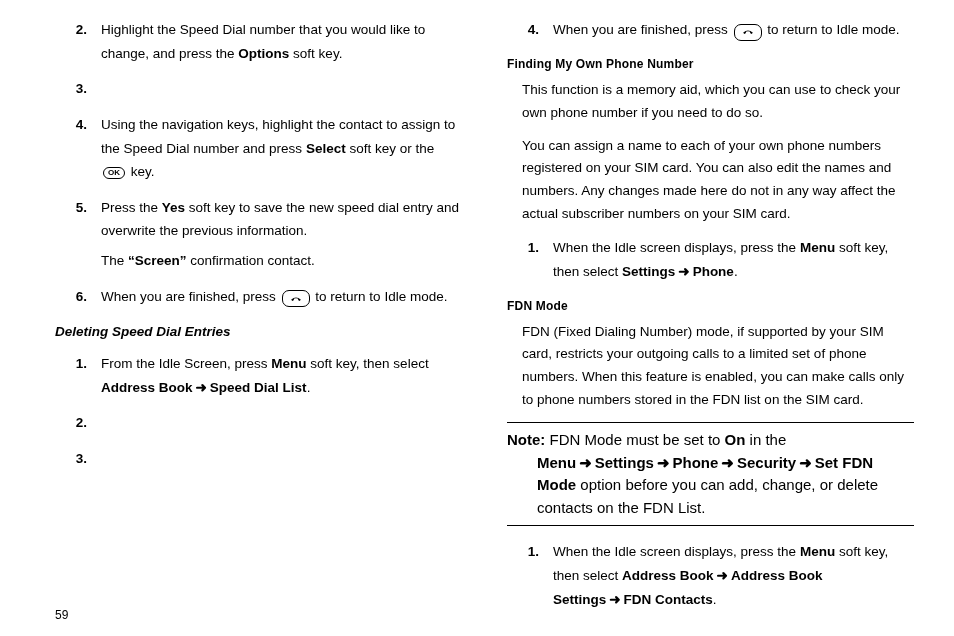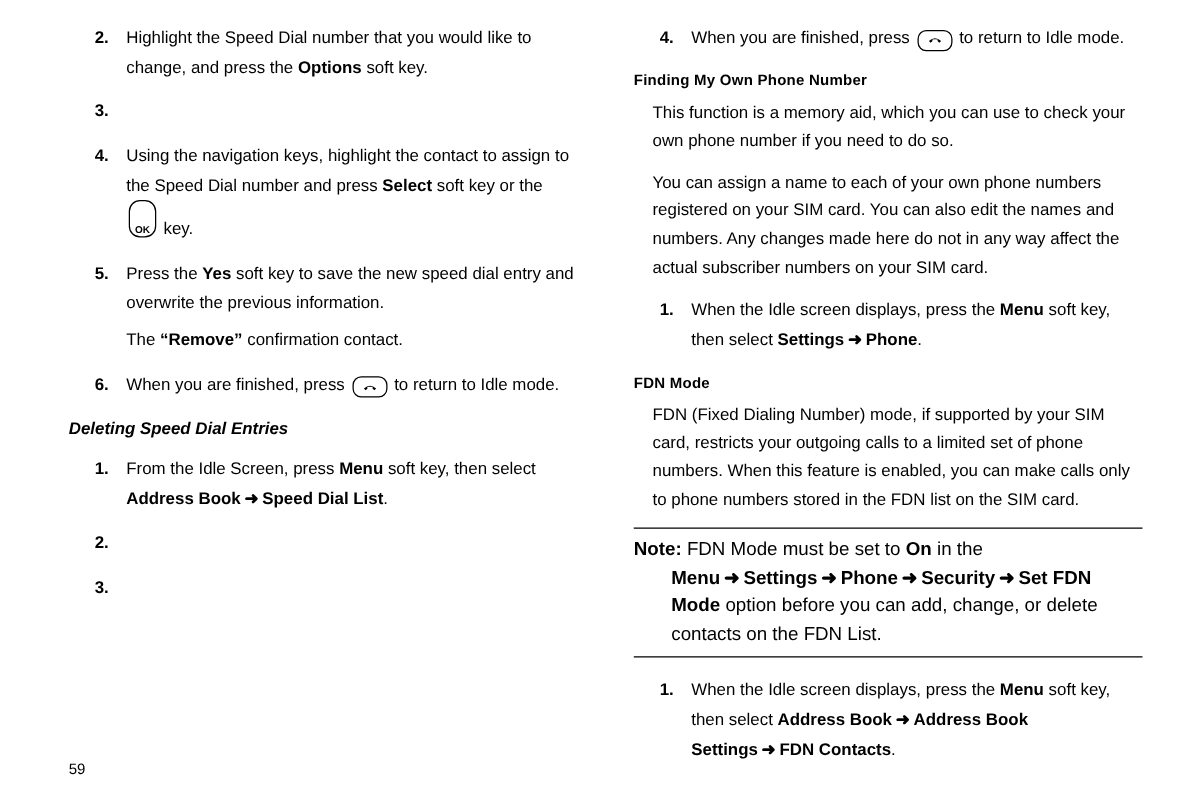--- a/index.html
+++ b/index.html
@@ -60,21 +60,21 @@
   .arrow {
     font-weight: bold;
     padding: 0 3px;
   }
   .icon-ok {
     display: inline-block;
     border: 1.3px solid #000;
     border-radius: 9px;
     font-size: 8px;
     font-weight: bold;
-    padding: 19px 4px 1px 4px;
+    padding: 1px 4px 1px 4px;
     vertical-align: 1px;
     line-height: 1;
     margin: 0 2px;
   }
   .icon-end {
     display: inline-flex;
     align-items: center;
     justify-content: center;
     border: 1.3px solid #000;
     border-radius: 7px;
@@ -121,21 +121,21 @@
           </div>
           <div class="ol-item">
             <div class="ol-num">3.</div>
           </div>
           <div class="ol-item">
             <div class="ol-num">4.</div>
             <div class="ol-body"><span>Using the navigation keys, highlight the contact to assign to the Speed Dial number and press </span><span class="bold">Select</span><span> soft key or the </span><span class="icon-ok">OK</span><span> key.</span></div>
           </div>
           <div class="ol-item">
             <div class="ol-num">5.</div>
-            <div class="ol-body"><span>Press the </span><span class="bold">Yes</span><span> soft key to save the new speed dial entry and overwrite the previous information.</span><div class="sub-para"><span>The </span><span class="bold">“Remove”</span><span> confirmation contact.</span></div></div>
+            <div class="ol-body"><span>Press the </span><span class="bold">Yes</span><span> soft key to save the new speed dial entry and overwrite the previous information.</span><div class="sub-para"><span>The </span><span class="bold">“Screen”</span><span> confirmation contact.</span></div></div>
           </div>
           <div class="ol-item">
             <div class="ol-num">6.</div>
             <div class="ol-body"><span>When you are finished, press </span><span class="icon-end">
                 <svg viewBox="0 0 20 12">
                   <path d="M3 7 Q10 1 17 7 L15 9 Q13 7.5 13 7.5 L13 5.5 Q10 4.5 7 5.5 L7 7.5 Q5 9 5 9 Z" fill="#000"></path>
                 </svg>
               </span><span> to return to Idle mode.</span></div>
           </div>
         </div>

